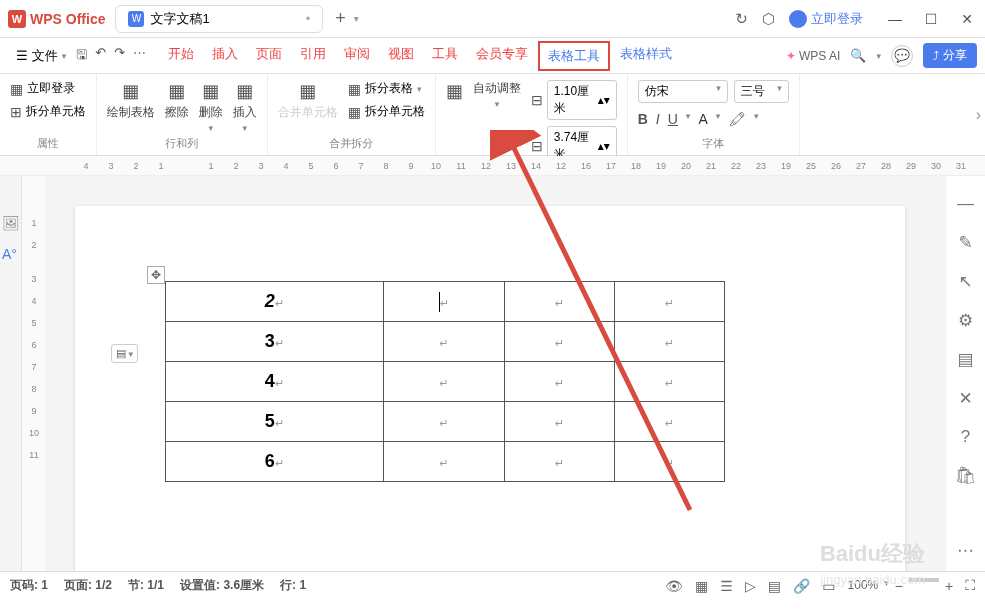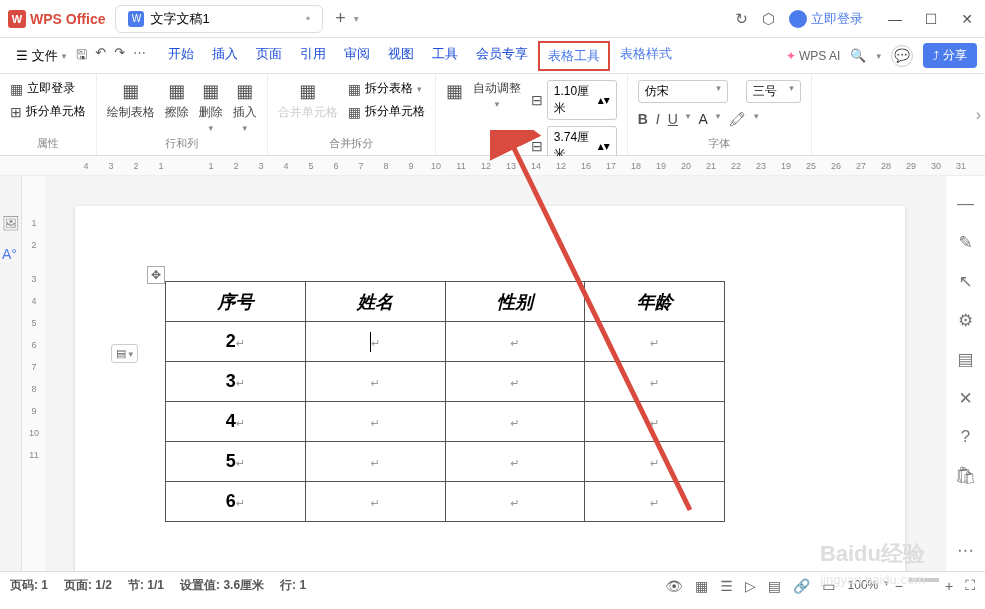--- a/index.html
+++ b/index.html
@@ -14,21 +14,21 @@
 .titlebar-right { margin-left: auto; display: flex; align-items: center; gap: 14px; }
 .tb-icon { color: #666; font-size: 15px; }
 .login-btn { color: #4b7bec; font-size: 13px; display: flex; align-items: center; gap: 4px; }
 .login-avatar { width: 18px; height: 18px; background: #4b7bec; border-radius: 50%; display: inline-block; }
 .win-btns { display: flex; gap: 16px; margin-left: 8px; }
 .win-btn { font-size: 14px; color: #555; cursor: pointer; width: 20px; text-align: center; }
 .menubar { height: 36px; display: flex; align-items: center; padding: 0 8px; gap: 2px; border-bottom: 1px solid #e5e5e5; font-size: 13px; }
 .file-menu { display: flex; align-items: center; gap: 4px; padding: 4px 8px; }
 .menu-icons { display: flex; gap: 8px; margin-right: 12px; color: #555; }
 .menu-tabs { display: flex; gap: 2px; }
-.menu-tab { padding: 4px 8px; cursor: pointer; color: #1d4ed8; }
+.menu-tab { padding: 4px 8px; cursor: pointer; color: #ef4444; }
 .menu-tab.active { color: #4b7bec; border: 2px solid #d94b3f; }
 .menu-tab.sub-active { color: #4b7bec; }
 .menubar-right { margin-left: auto; display: flex; align-items: center; gap: 10px; }
 .wps-ai { color: #666; font-size: 12px; display: flex; align-items: center; gap: 3px; }
 .ai-icon { color: #ff6b9d; }
 .share-btn { background: #4b7bec; color: #fff; padding: 4px 10px; border-radius: 4px; font-size: 12px; display: flex; align-items: center; gap: 4px; }
 .chat-icon { border: 1px solid #ccc; border-radius: 50%; width: 22px; height: 22px; display: flex; align-items: center; justify-content: center; font-size: 13px; color: #888; }
 .ribbon { height: 82px; display: flex; border-bottom: 1px solid #ddd; box-shadow: 0 2px 4px rgba(0,0,0,0.05); position: relative; }
 .ribbon-group { display: flex; flex-direction: column; align-items: center; padding: 6px 10px 2px; border-right: 1px solid #eee; }
 .ribbon-group-items { display: flex; gap: 10px; flex: 1; align-items: flex-start; }
@@ -223,21 +223,21 @@
               <span>▴▾</span>
             </div>
           </div>
       </div>
     </div>
     <div class="ribbon-group-label">单元格大小</div>
   </div>
   <div class="ribbon-group">
     <div class="ribbon-group-items">
       <div class="ribbon-stack" style="gap:8px;">
-        <div style="display:flex;gap:18px;">
+        <div style="display:flex;gap:6px;">
           <div class="font-select">
               <span>仿宋</span>
               <span class="caret">▾</span>
             </div>
           <div class="font-select" style="width:55px;">
               <span>三号</span>
               <span class="caret">▾</span>
             </div>
         </div>
         <div class="font-toolbar">
@@ -315,26 +315,20 @@
   </div>
   <div class="canvas">
     <div class="page">
       <div class="table-handle">✥</div>
       <div class="row-toolbar">
           <span>▤</span>
           <span class="caret">▾</span>
         </div>
       <table class="doc-table">
         <tbody>
-            <tr>
-          <td>序号</td>
-          <td>姓名</td>
-          <td>性别</td>
-          <td>年龄</td>
-        </tr>
         <tr>
           <td><span>2</span><span class="cell-mark">↵</span></td>
           <td><span class="cursor-line"></span><span class="cell-mark">↵</span></td>
           <td><span class="cell-mark">↵</span></td>
           <td><span class="cell-mark">↵</span></td>
         </tr>
         <tr>
           <td><span>3</span><span class="cell-mark">↵</span></td>
           <td><span class="cell-mark">↵</span></td>
           <td><span class="cell-mark">↵</span></td>

